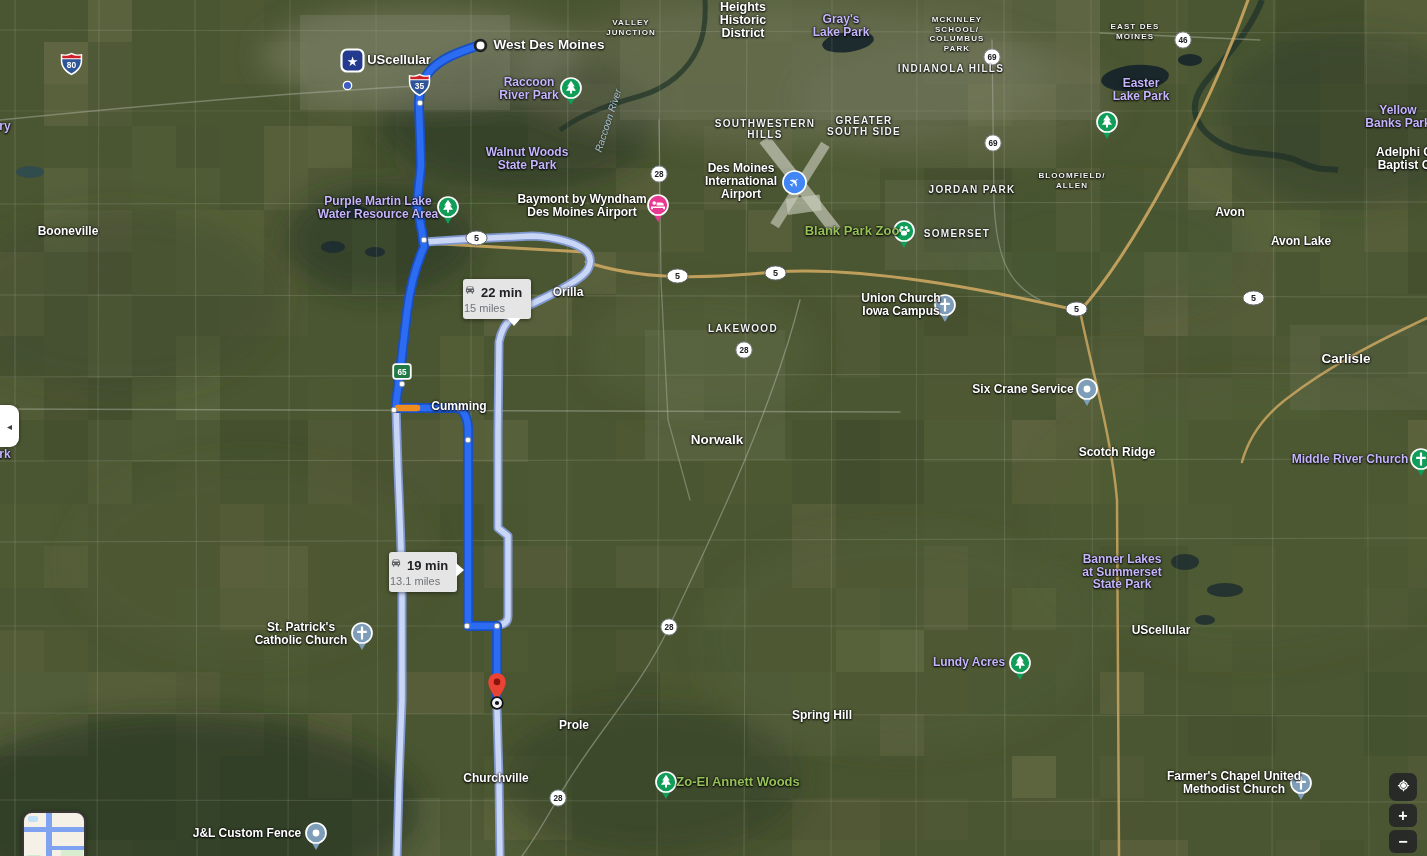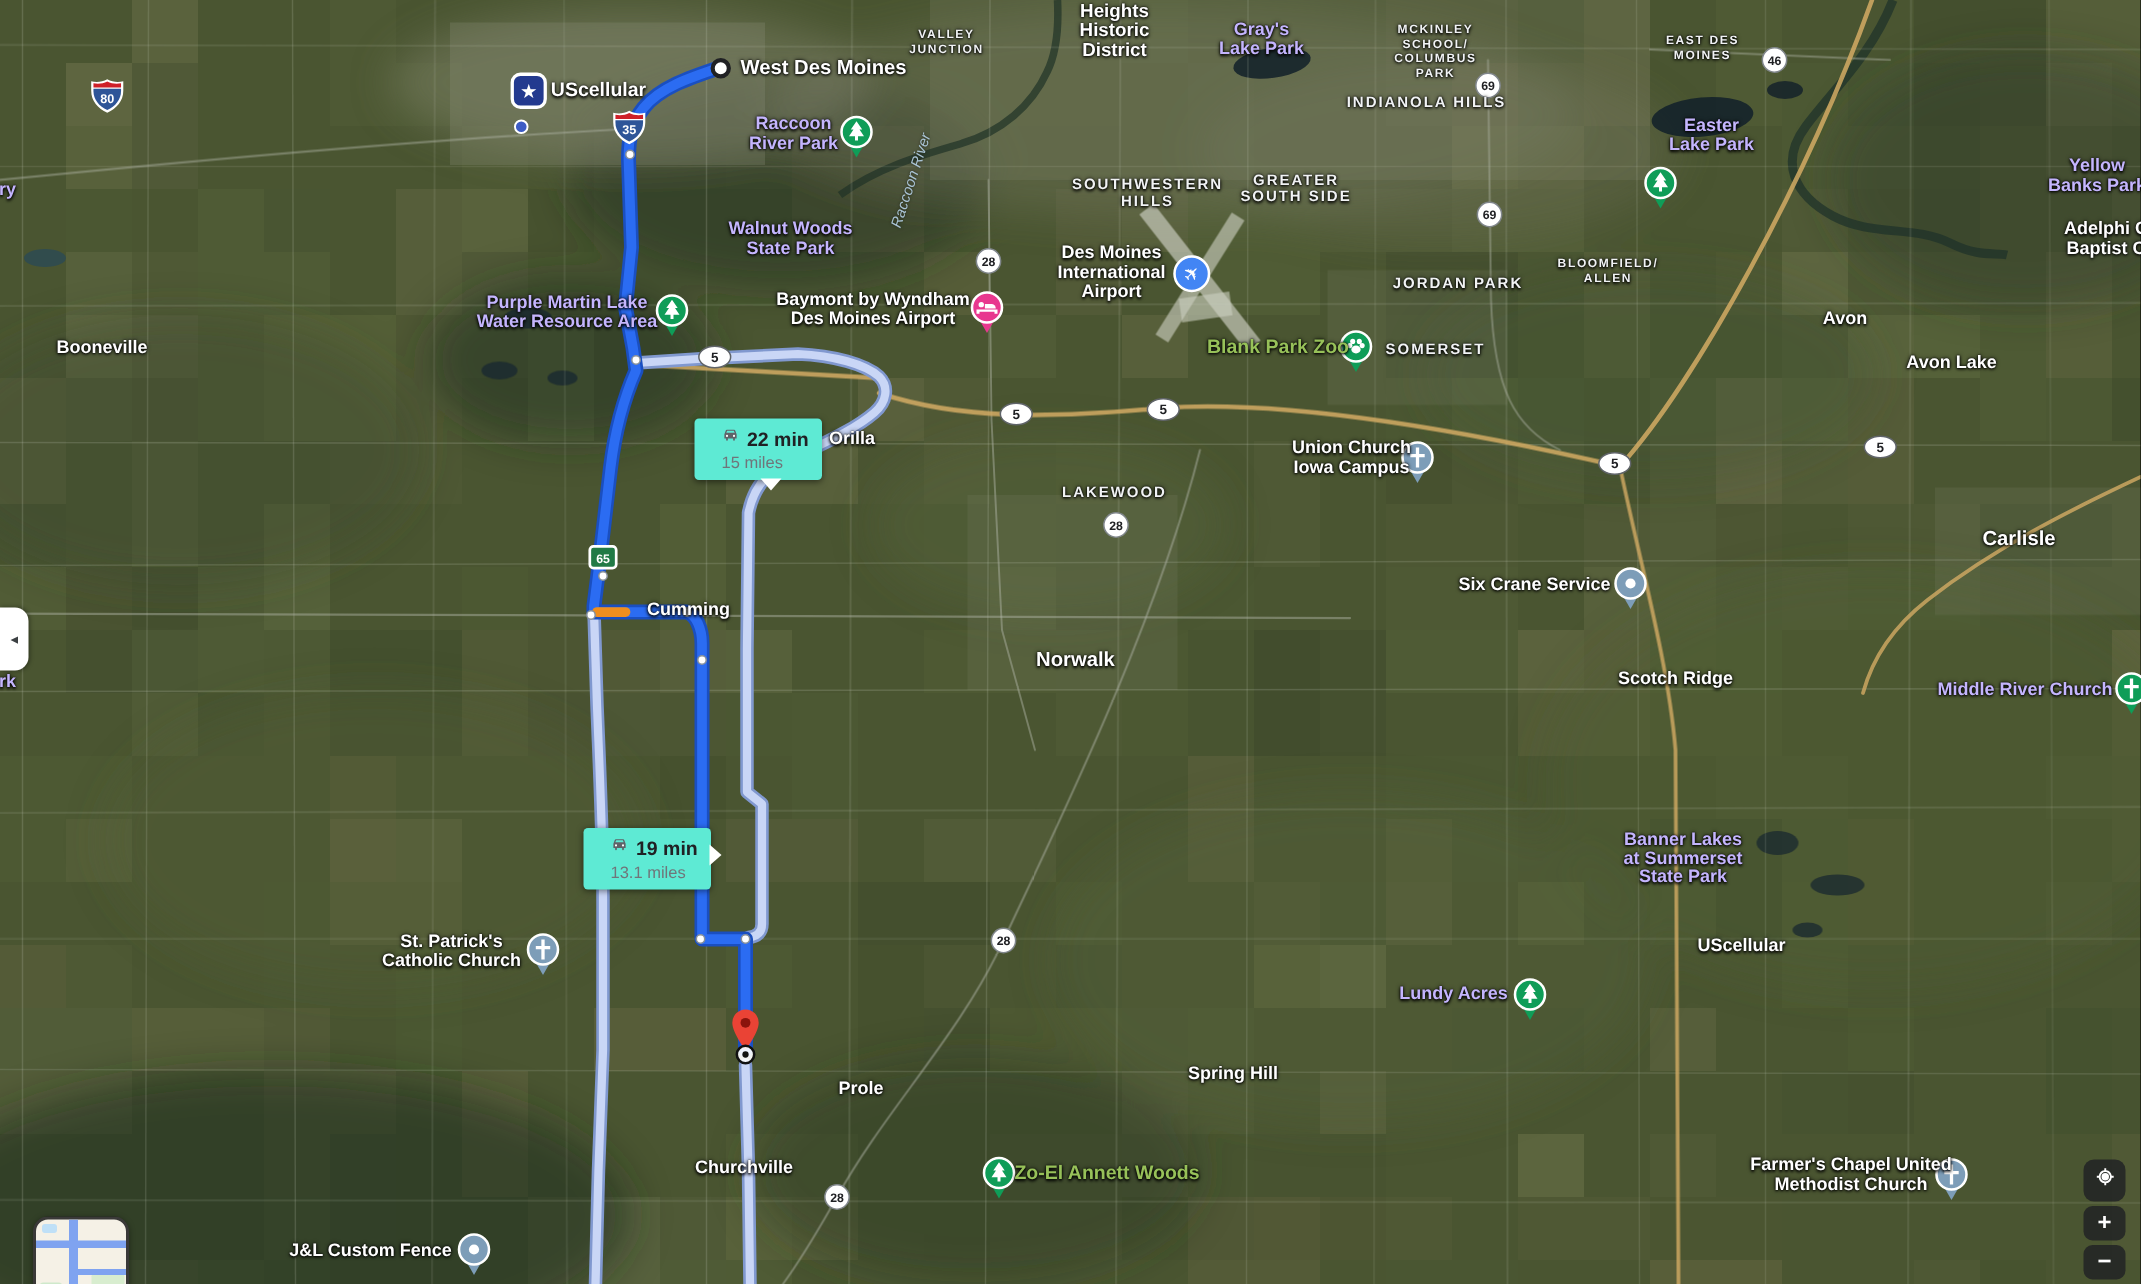--- a/index.html
+++ b/index.html
@@ -19,22 +19,22 @@
   .district{font-size:12.5px;font-weight:700;color:#fff;line-height:13px;}
   .hood{font-size:10px;font-weight:700;color:#f1f3f4;letter-spacing:1.3px;line-height:11px;}
   .hood-sm{font-size:8px;font-weight:700;color:#f1f3f4;letter-spacing:1.1px;line-height:9.5px;}
   .park{font-size:12px;font-weight:700;color:#c4b5fd;line-height:12.5px;}
   .park-lg{font-size:13px;font-weight:700;color:#97c159;line-height:13.5px;}
   .poi{font-size:12px;font-weight:700;color:#fff;line-height:13px;}
   .poi-lg{font-size:13px;font-weight:700;color:#fff;line-height:14px;}
   .water{font-size:10px;font-style:italic;font-weight:400;color:#a9c3d4;
     transform:translateX(-50%) rotate(-72deg);text-shadow:0 0 2px rgba(0,0,0,.6);}
   
-  .eta{position:absolute;z-index:6;background:#5eead4;border-radius:3px;
-    box-shadow:0 1px 4px rgba(0,0,0,.5);padding:4px 9px 5px 17px;}
+  .eta{position:absolute;z-index:6;background:#e5e5e5;border-radius:3px;
+    box-shadow:0 1px 4px rgba(0,0,0,.5);padding:4px 9px 5px 0;}
   .eta-row{display:flex;align-items:center;gap:4px;}
   .eta-time{font-size:13px;font-weight:700;color:#202124;}
   .eta-dist{font-size:11px;color:#70757a;margin-top:1px;padding-left:1px;text-align:left;}
   .tail-down{position:absolute;bottom:-7px;left:44px;width:0;height:0;
     border:7px solid transparent;border-top:8px solid #fff;border-bottom:0;}
   .tail-right{position:absolute;right:-7px;top:11px;width:0;height:0;
     border:7px solid transparent;border-left:8px solid #fff;border-right:0;}
   
   .ctrl{position:absolute;z-index:7;background:rgba(32,33,36,.82);border-radius:7px;
     color:#fff;display:flex;align-items:center;justify-content:center;cursor:pointer;}

